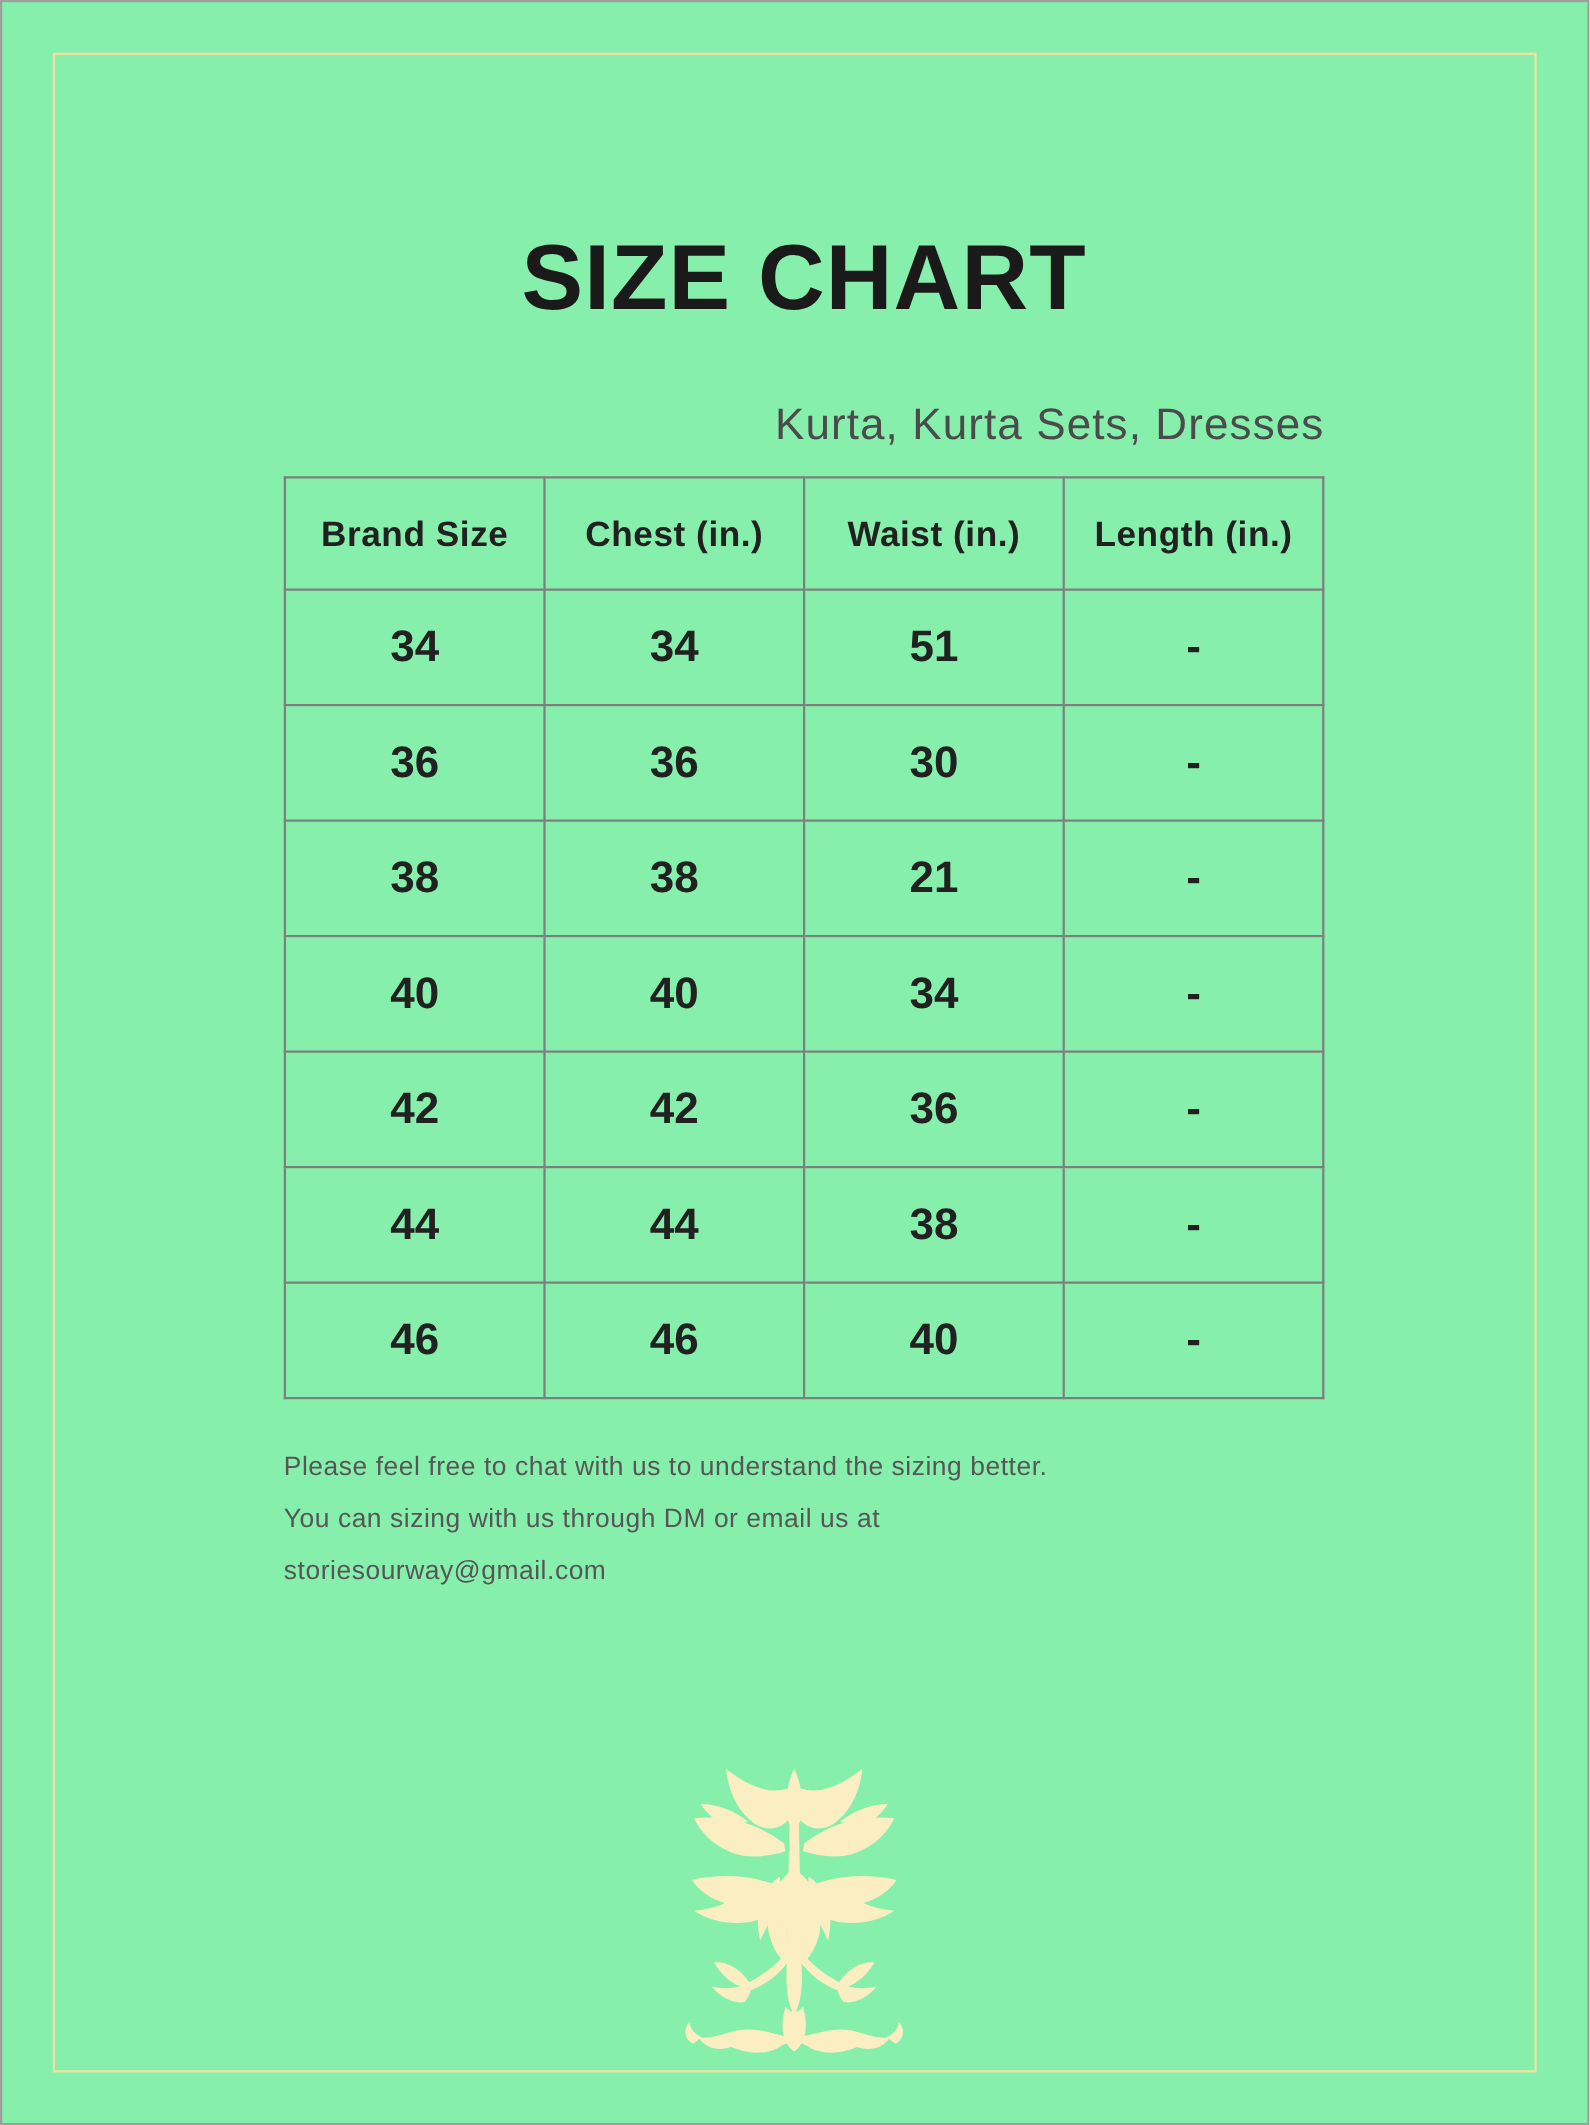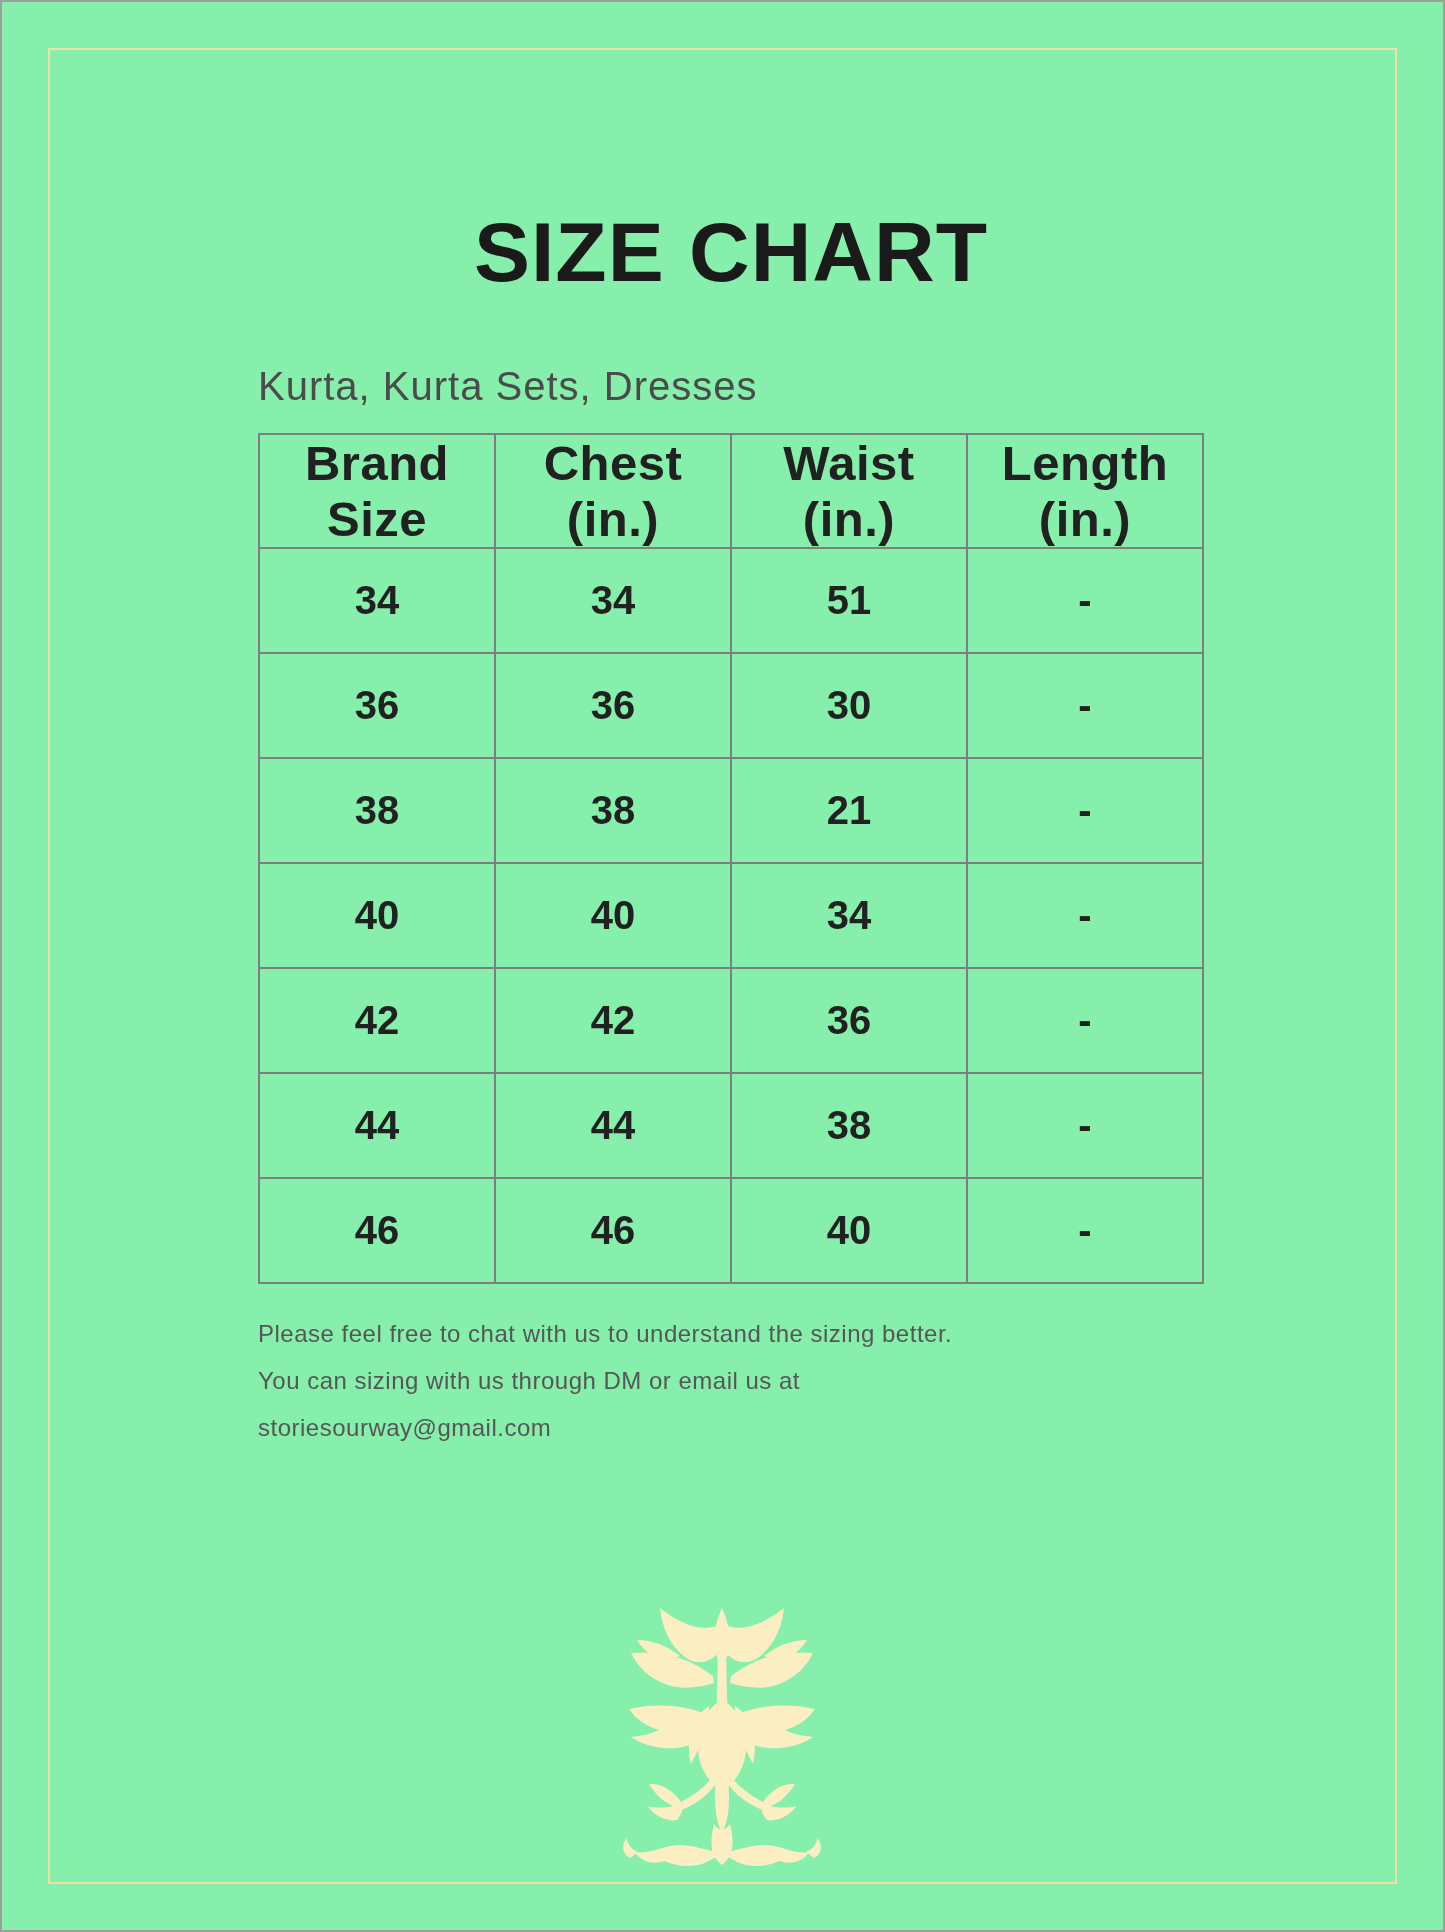--- a/index.html
+++ b/index.html
@@ -36,21 +36,21 @@
     top:202px;
     text-align:center;
     font-size:84px;
     font-weight:700;
     letter-spacing:1px;
     color:var(--title);
     white-space:nowrap;
   }
   .page-subtitle{
     top:362px;
-    text-align:left;
+    text-align:right;
     font-size:40px;
     font-weight:300;
     letter-spacing:1px;
     color:var(--muted);
     white-space:nowrap;
   }
   table.size-table{
     position:absolute;
     left:256px;top:431px;
     width:946px;
@@ -59,21 +59,21 @@
   }
   .size-table th,.size-table td{
     border:2px solid var(--tborder);
     text-align:center;
     vertical-align:middle;
     color:var(--cell);
     padding:0;
   }
   .size-table th{
     height:100px;
-    font-size:49px;
+    font-size:32px;
     font-weight:700;
     letter-spacing:0.5px;
   }
   .size-table td{
     height:103px;
     font-size:40px;
     font-weight:600;
     margin-left:24px;
   }
   .footer-note{

